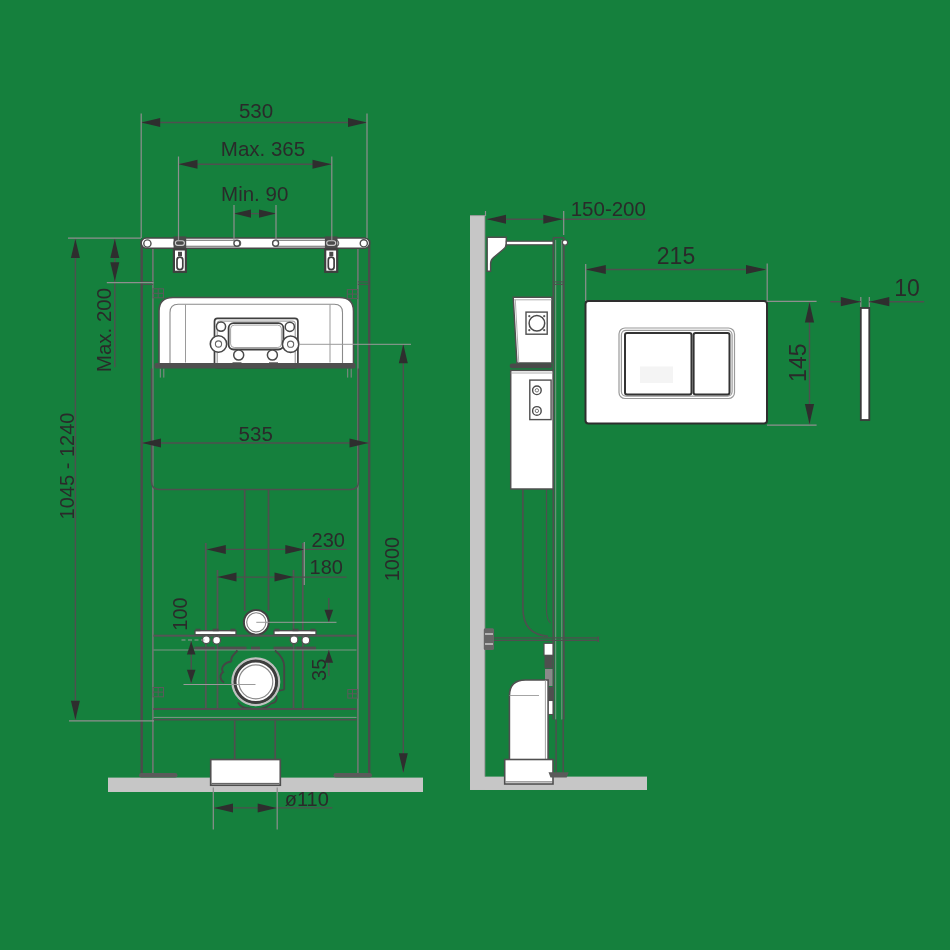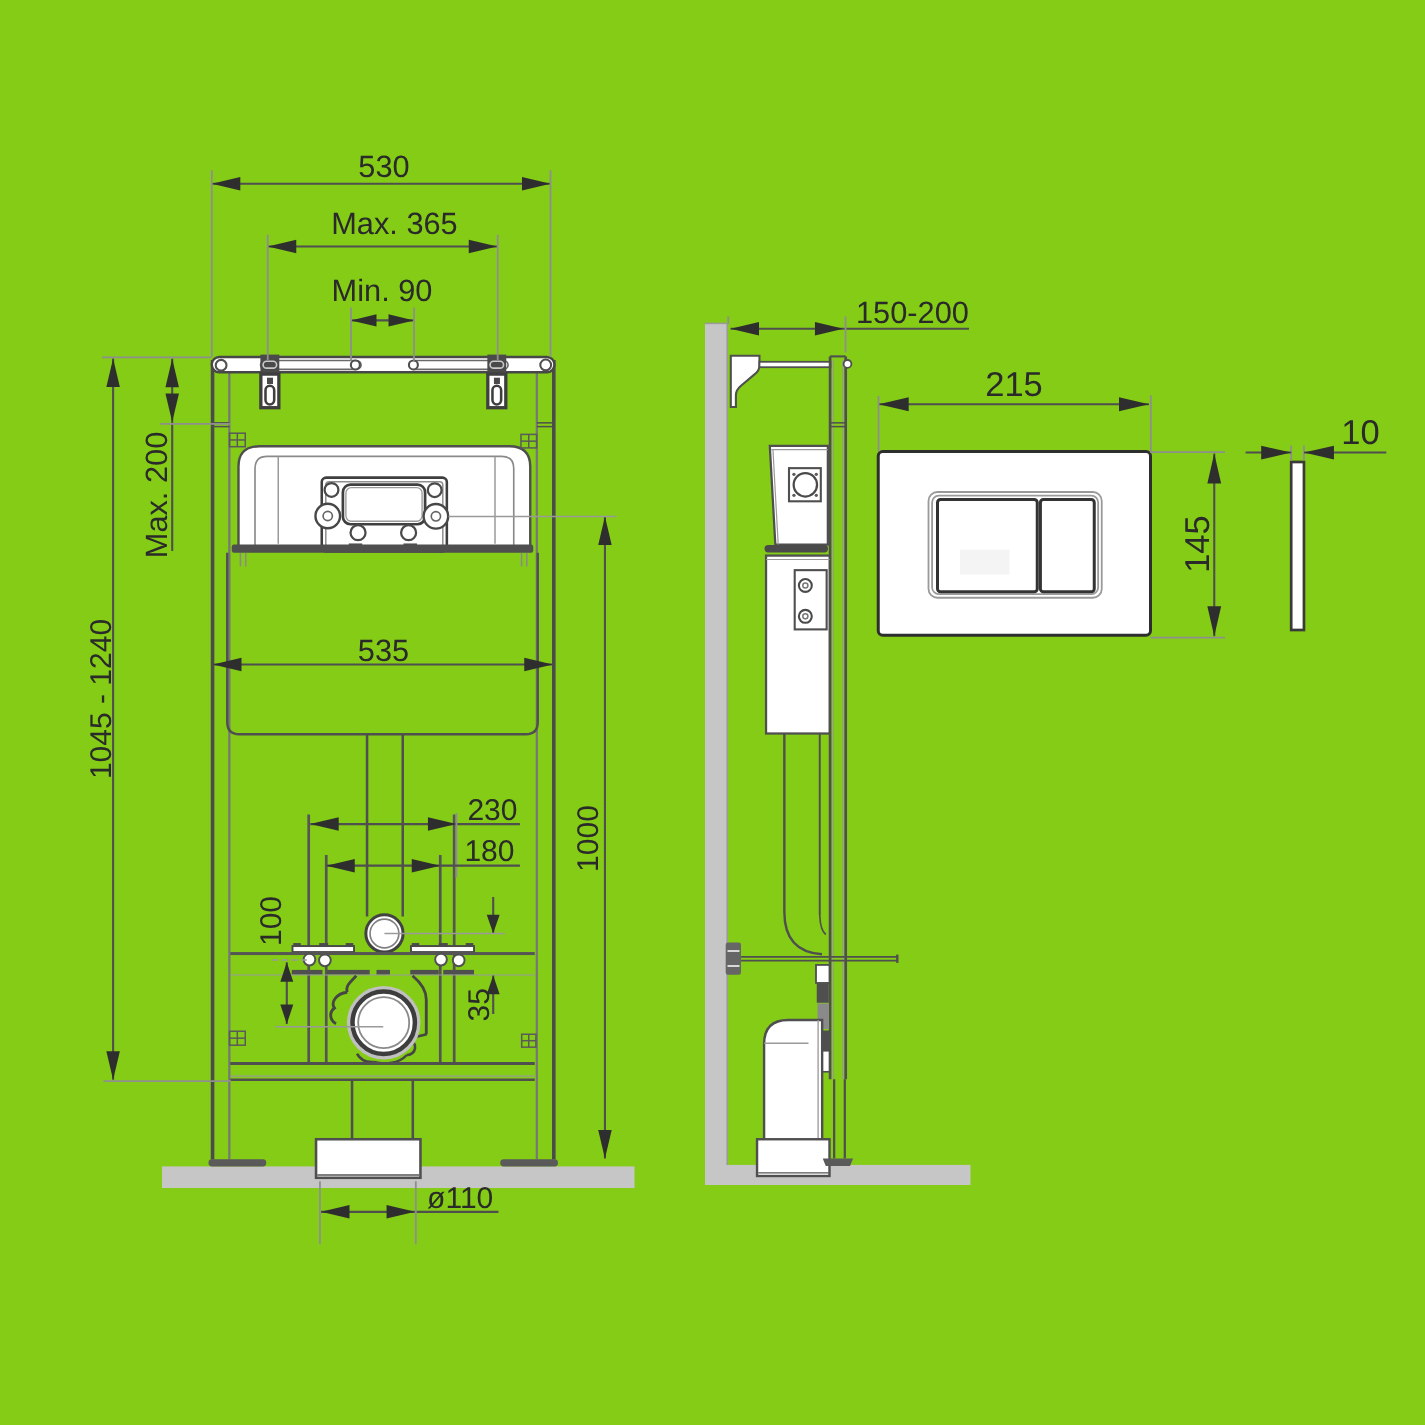--- a/index.html
+++ b/index.html
@@ -1,16 +1,16 @@
 <!DOCTYPE html>
 <html><head>
 <meta charset="utf-8">
 <style>
   html,body{margin:0;padding:0;background:#ffffff;}
-  .page{width:950px;height:950px;position:relative;background:#84cc16;overflow:hidden;}
+  .page{width:950px;height:950px;position:relative;background:#15803d;overflow:hidden;}
   svg{position:absolute;top:0;left:0;}
   text{font-family:"Liberation Sans", sans-serif;fill:#2a2a2a;}
 </style>
 </head>
 <body>
 <div class="page">
 <svg width="950" height="950" viewBox="0 0 950 950">
 
 <rect x="108" y="777.6" width="315" height="14.4" fill="#c6c6c6"></rect>
 

